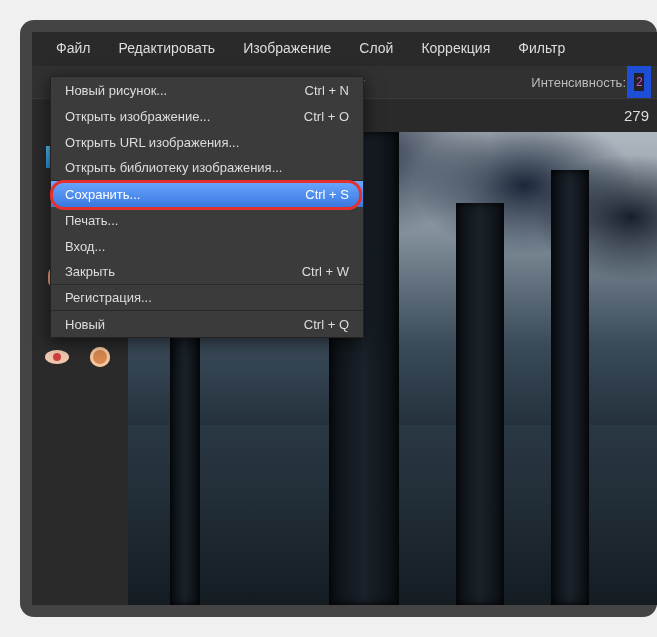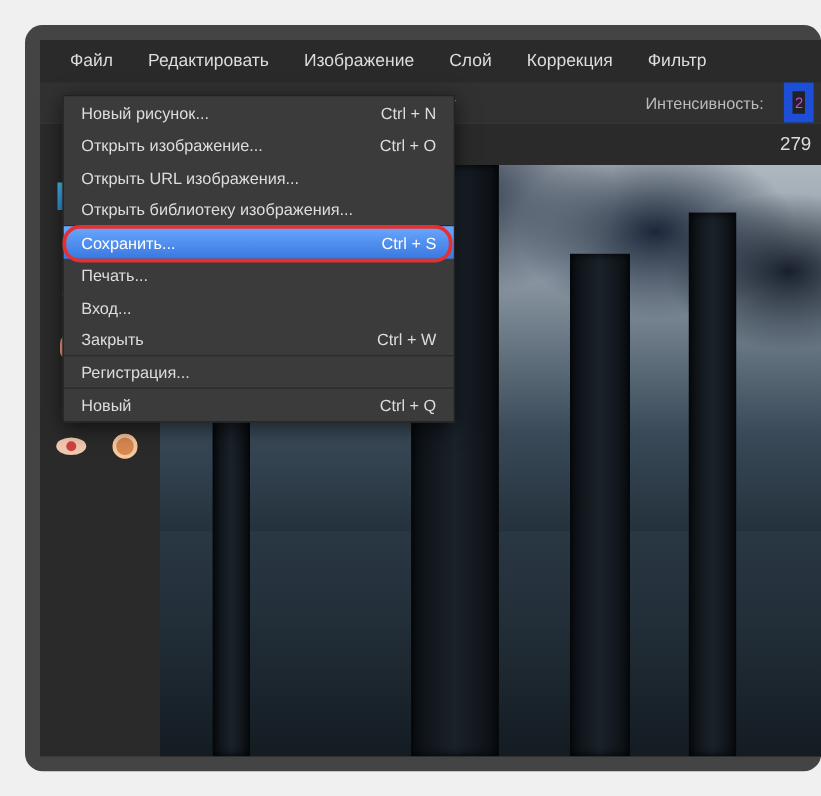--- a/index.html
+++ b/index.html
@@ -3,21 +3,21 @@
 <meta charset="utf-8">
 <style>
   * { box-sizing: border-box; margin: 0; padding: 0; font-family: Arial, sans-serif; }
   body { background: #f0f0f0; width: 657px; height: 637px; overflow: hidden; position: relative; }
   .frame { position: absolute; left: 20px; top: 20px; width: 637px; height: 597px; background: #444; border-radius: 14px; overflow: hidden; }
   .app { position: absolute; left: 12px; top: 12px; right: 0; bottom: 12px; background: #2a2a2a; }
   .menubar { display: flex; align-items: flex-start; height: 34px; background: #2a2a2a; color: #ddd; font-size: 14px; padding-left: 10px; gap: 0; }
   .menubar-item { padding: 8px 14px; cursor: default; white-space: nowrap; }
   .optbar { display: flex; align-items: center; height: 32px; background: #313131; color: #bbb; font-size: 13px; padding-left: 10px; position: relative; }
   .optbar .mode { position: absolute; left: 240px; display: flex; align-items: center; gap: 6px; }
-  .optbar .intens { position: absolute; right: 6px; display: flex; align-items: center; gap: 16px; }
+  .optbar .intens { position: absolute; right: 6px; display: flex; align-items: center; gap: 1px; }
   .optbar .intens input { width: 24px; background: #222; border: 7px solid #1d4ed8; color: #d946ef; font-size: 12px; padding: 2px; }
   .dropdown-triangle { width: 0; height: 0; border-left: 4px solid transparent; border-right: 4px solid transparent; border-top: 5px solid #aaa; }
   .statusbar { height: 34px; background: #2a2a2a; color: #ddd; font-size: 15px; display: flex; align-items: center; justify-content: flex-end; padding-right: 8px; border-top: 1px solid #3a3a3a; }
   .content { display: flex; height: calc(100% - 100px); }
   .toolbox { width: 96px; background: #2a2a2a; padding: 8px; display: grid; grid-template-columns: 1fr 1fr; gap: 6px; align-content: start; }
   .tool { width: 34px; height: 34px; display: flex; align-items: center; justify-content: center; border: 1px solid transparent; cursor: pointer; }
   .tool.selected { border: 1px solid #4fc3f7; background: #1e3a44; }
   .canvas { flex: 1; background: #10181e; position: relative; overflow: hidden; }
   
   .sky { position: absolute; inset: 0; background: linear-gradient(180deg, #aeb8c0 0%, #8794a0 20%, #3a4a58 45%, #1a2630 70%, #0c1218 100%); }

